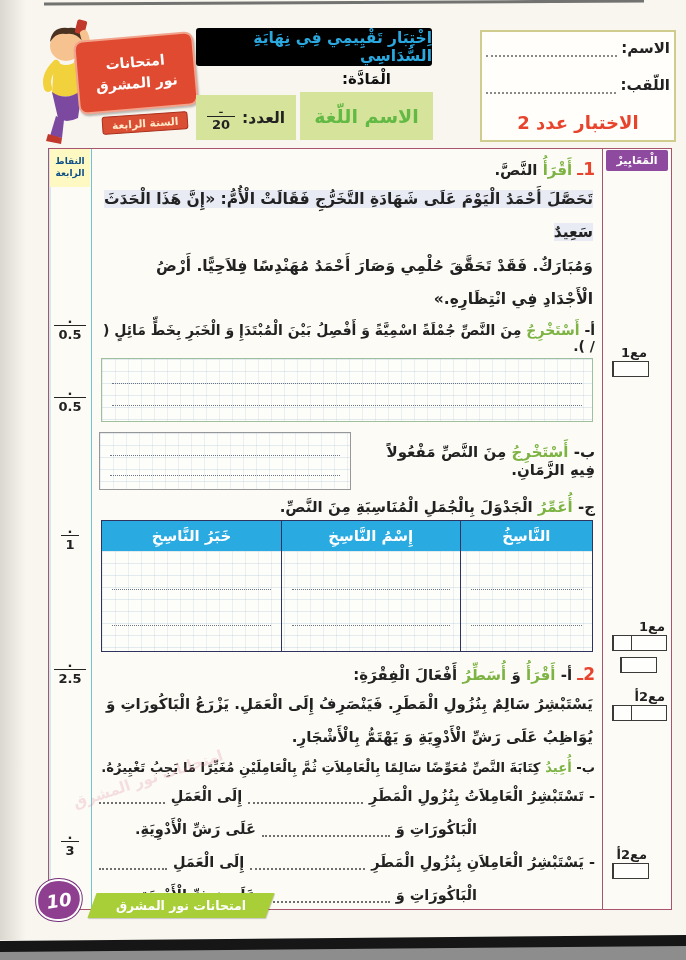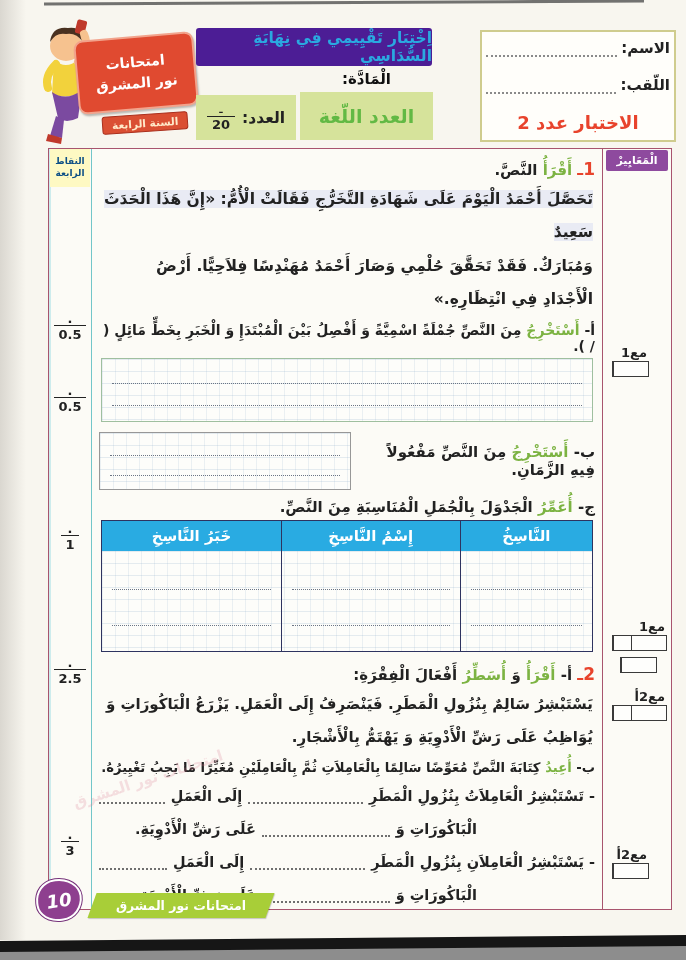--- a/index.html
+++ b/index.html
@@ -8,21 +8,21 @@
   .photo-top-line{position:absolute;left:44px;top:1px;width:600px;height:3px;background:rgba(70,70,70,.75);transform:rotate(-.3deg);}
   .photo-left-edge{position:absolute;left:0;top:0;width:26px;height:940px;background:linear-gradient(90deg,#dad7d0,#f8f6ef);}
   .photo-bottom-black{position:absolute;left:-8px;top:938px;width:702px;height:13px;background:#161616;transform:rotate(-.5deg);}
   .photo-bottom-gray{position:absolute;left:-8px;top:949px;width:702px;height:14px;background:#8d8d8d;transform:rotate(-.5deg);}
 
   
   .logo{position:absolute;left:26px;top:12px;width:172px;height:134px;}
   .logo-sign{position:absolute;right:2px;top:24px;width:116px;height:70px;background:#e04a30;border:2px solid #f2a38c;border-radius:9px;transform:rotate(-5deg);color:#fff;display:flex;flex-direction:column;align-items:center;justify-content:center;font-weight:bold;font-size:14px;line-height:1.5;box-shadow:1px 2px 2px rgba(0,0,0,.25);}
   .logo-grade{position:absolute;right:10px;top:102px;background:#da4f33;color:#ffe9c9;font-size:10.5px;font-weight:bold;padding:2px 9px;border:1px solid #a92f1d;border-radius:3px;transform:rotate(-4deg);}
   .logo-boy{position:absolute;left:0;top:6px;}
-  .title-yellow{position:absolute;left:196px;top:28px;width:236px;height:38px;background:#4c1d95;color:#2aa9e0;font-weight:bold;font-size:15.5px;display:flex;align-items:center;justify-content:center;border-radius:3px;direction:rtl;}
+  .title-yellow{position:absolute;left:196px;top:28px;width:236px;height:38px;background:#000000;color:#2aa9e0;font-weight:bold;font-size:15.5px;display:flex;align-items:center;justify-content:center;border-radius:3px;direction:rtl;}
   .subject-label{position:absolute;left:300px;top:70px;width:133px;text-align:center;font-weight:bold;font-size:15px;color:#111;direction:rtl;}
   .subject-box{position:absolute;left:300px;top:92px;width:133px;height:48px;background:#d6e39b;display:flex;align-items:center;justify-content:center;color:#62b944;font-weight:bold;font-size:19px;direction:rtl;}
   .score-box{position:absolute;left:196px;top:95px;width:100px;height:45px;background:#d6e39b;display:flex;align-items:center;justify-content:center;gap:7px;font-weight:bold;font-size:15.5px;direction:rtl;}
   .frac{text-align:center;font-size:13px;line-height:1;}
   .frac .top{display:block;font-size:10px;margin-bottom:1px;}
   .frac .bottom{display:inline-block;border-top:1.6px solid #222;padding:1px 5px 0;}
   .name-box{position:absolute;left:480px;top:30px;width:196px;height:112px;border:2px solid #cfcc8e;background:#fffefa;padding:7px 4px;box-sizing:border-box;display:flex;flex-direction:column;justify-content:space-between;direction:rtl;}
   .nb-row{display:flex;align-items:flex-end;gap:4px;font-weight:bold;font-size:15px;}
   .dotline{flex:1;border-bottom:2px dotted #8a8a8a;height:14px;}
   .nb-exam{color:#e8432c;font-size:18px;font-weight:bold;text-align:center;}
@@ -100,21 +100,21 @@
     <div class="logo-sign">
       <span>امتحانات</span>
       <span>نور المشرق</span>
     </div>
     <div class="logo-grade">السنة الرابعة</div>
   </div>
 
   <div class="title-yellow">اِخْتِبَار تَقْيِيمِي فِي نِهَايَةِ السُّدَاسِي</div>
 
   <div class="subject-label">الْمَادَّة:</div>
-  <div class="subject-box">العدد اللّغة</div>
+  <div class="subject-box">الاسم اللّغة</div>
 
   <div class="score-box">
     <span>العدد:</span>
     <span class="frac">
       <span class="top">ـ</span>
       <span class="bottom">20</span>
     </span>
   </div>
 
   <div class="name-box">

